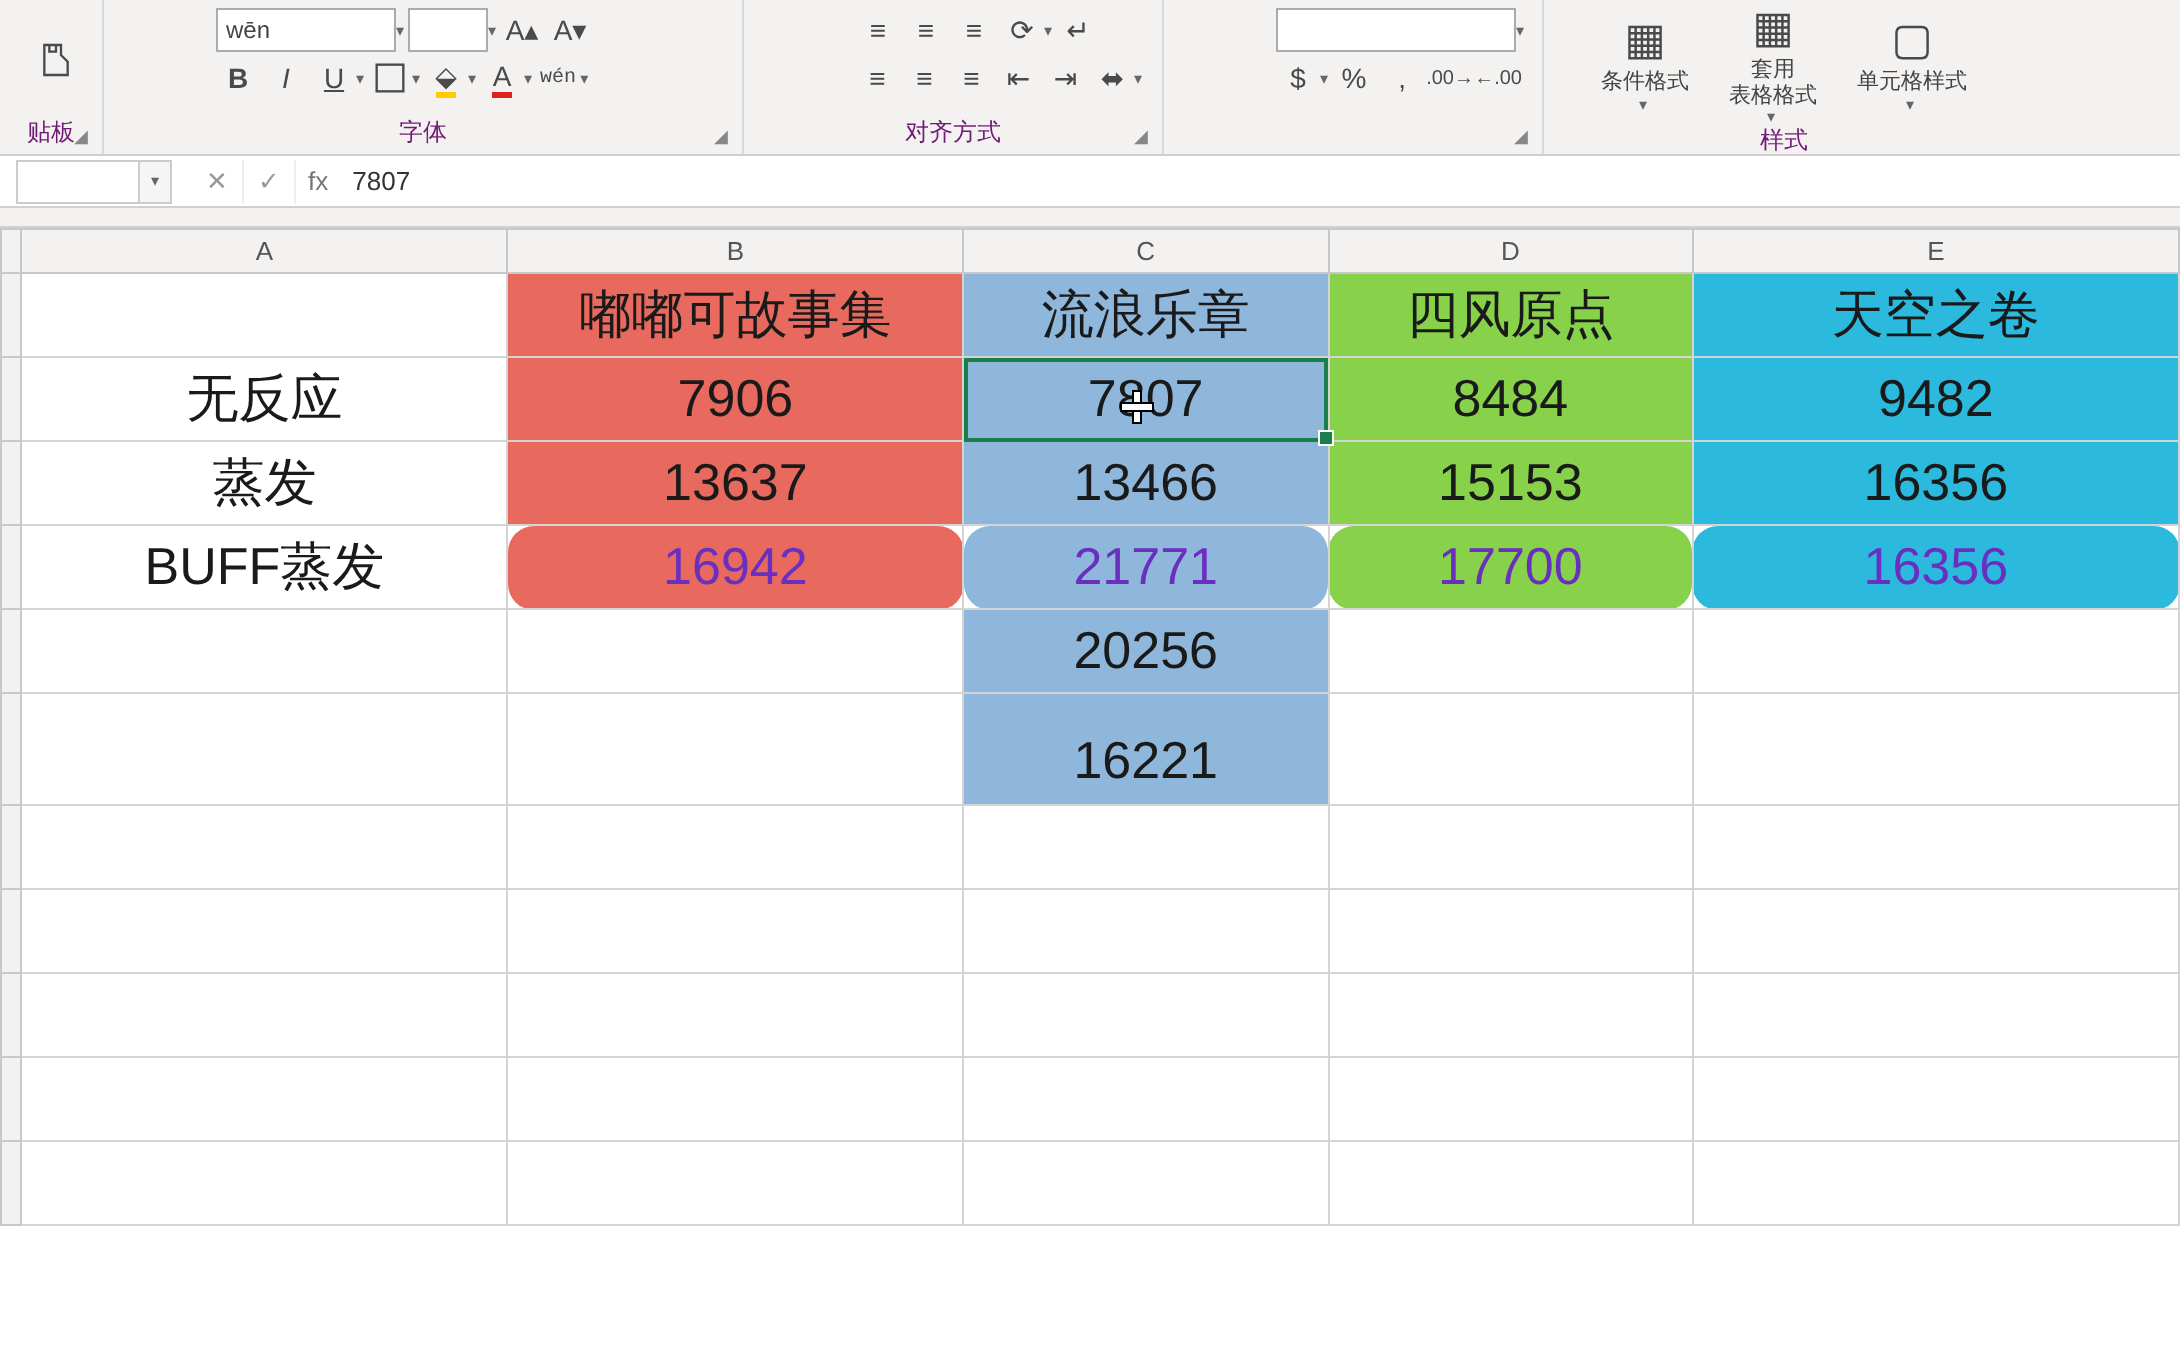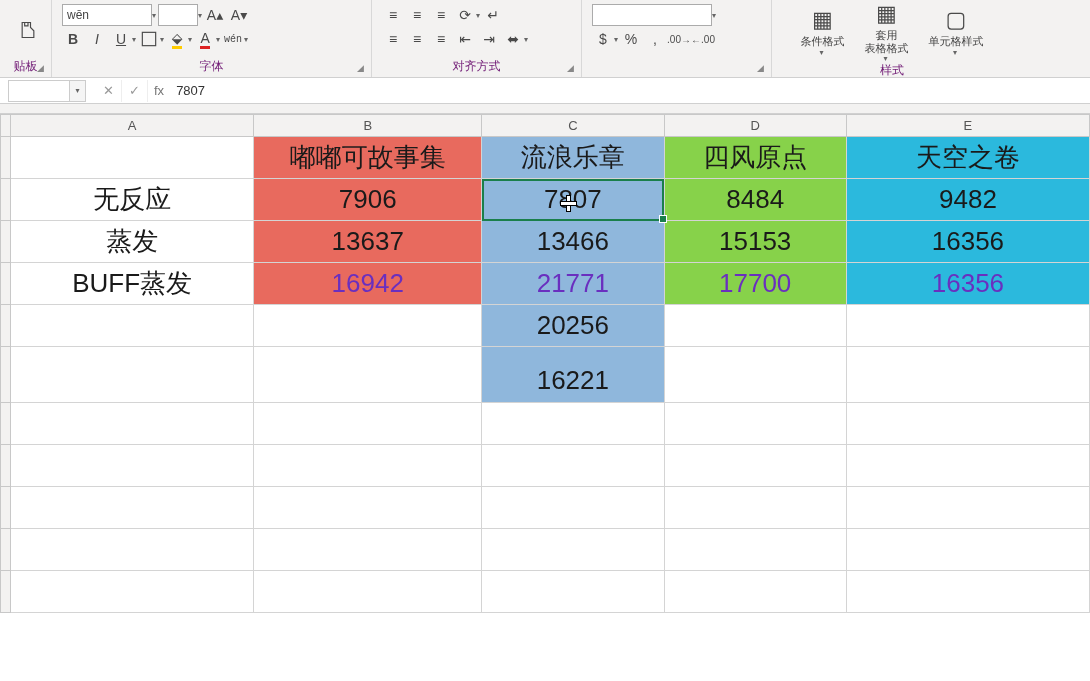--- a/index.html
+++ b/index.html
@@ -53,21 +53,21 @@
 .font-name {
   width: 90px; height: 22px; border: 1px solid #ababab; background: #fff;
   font-size: 12px; padding: 0 4px; color: #444;
 }
 .font-size {
   width: 40px; height: 22px; border: 1px solid #ababab; background: #fff;
   font-size: 12px; padding: 0 4px; color: #444;
 }
 .dropdown-arrow { font-size: 8px; color: #666; margin-left: -2px; }
 .stack { display: flex; flex-direction: column; gap: 2px; }
-.row { display: flex; gap: 2px; align-items: center; }
+.row { display: flex; gap: 2px; align-items: center; margin-left: 46px; }
 .big-btn {
   display: flex; flex-direction: column; align-items: center;
   justify-content: center; padding: 2px 6px; cursor: pointer;
   min-width: 50px; height: 56px; border: 1px solid transparent;
 }
 .big-btn .ic { font-size: 22px; color: #4a4a4a; margin-bottom: 2px; }
 .big-btn .lb { font-size: 11px; color: #444; text-align: center; line-height: 1.1; }
 .expand-corner {
   position: absolute; bottom: 2px; right: 2px;
   width: 12px; height: 12px; font-size: 9px; color: #888; cursor: pointer;
@@ -137,21 +137,21 @@
   width: 10px; background: #f3f2f1; border: 1px solid #c8c8c8;
   font-size: 12px; color: #555;
 }
 .col-A { width: 240px; }
 .col-B { width: 225px; }
 .col-C { width: 180px; }
 .col-D { width: 180px; }
 .col-E { width: 240px; }
 .col-rh { width: 10px; }
 td.hdr-cell { font-size: 26px; font-weight: 400; color: #1a1a1a; }
-td.purple { color: #6a2fbf; }
+td.purple { color: #6a2fbf; border-radius: 13px; }
 .fill-red { background: #e86a5e !important; }
 .fill-blue { background: #8fb7dc !important; }
 .fill-green { background: #87d24a !important; }
 .fill-cyan { background: #2bb9dd !important; }
 .selected-cell {
   outline: 2px solid #1a7f4b;
   outline-offset: -2px;
   z-index: 5;
 }
 .selected-cell::after {

